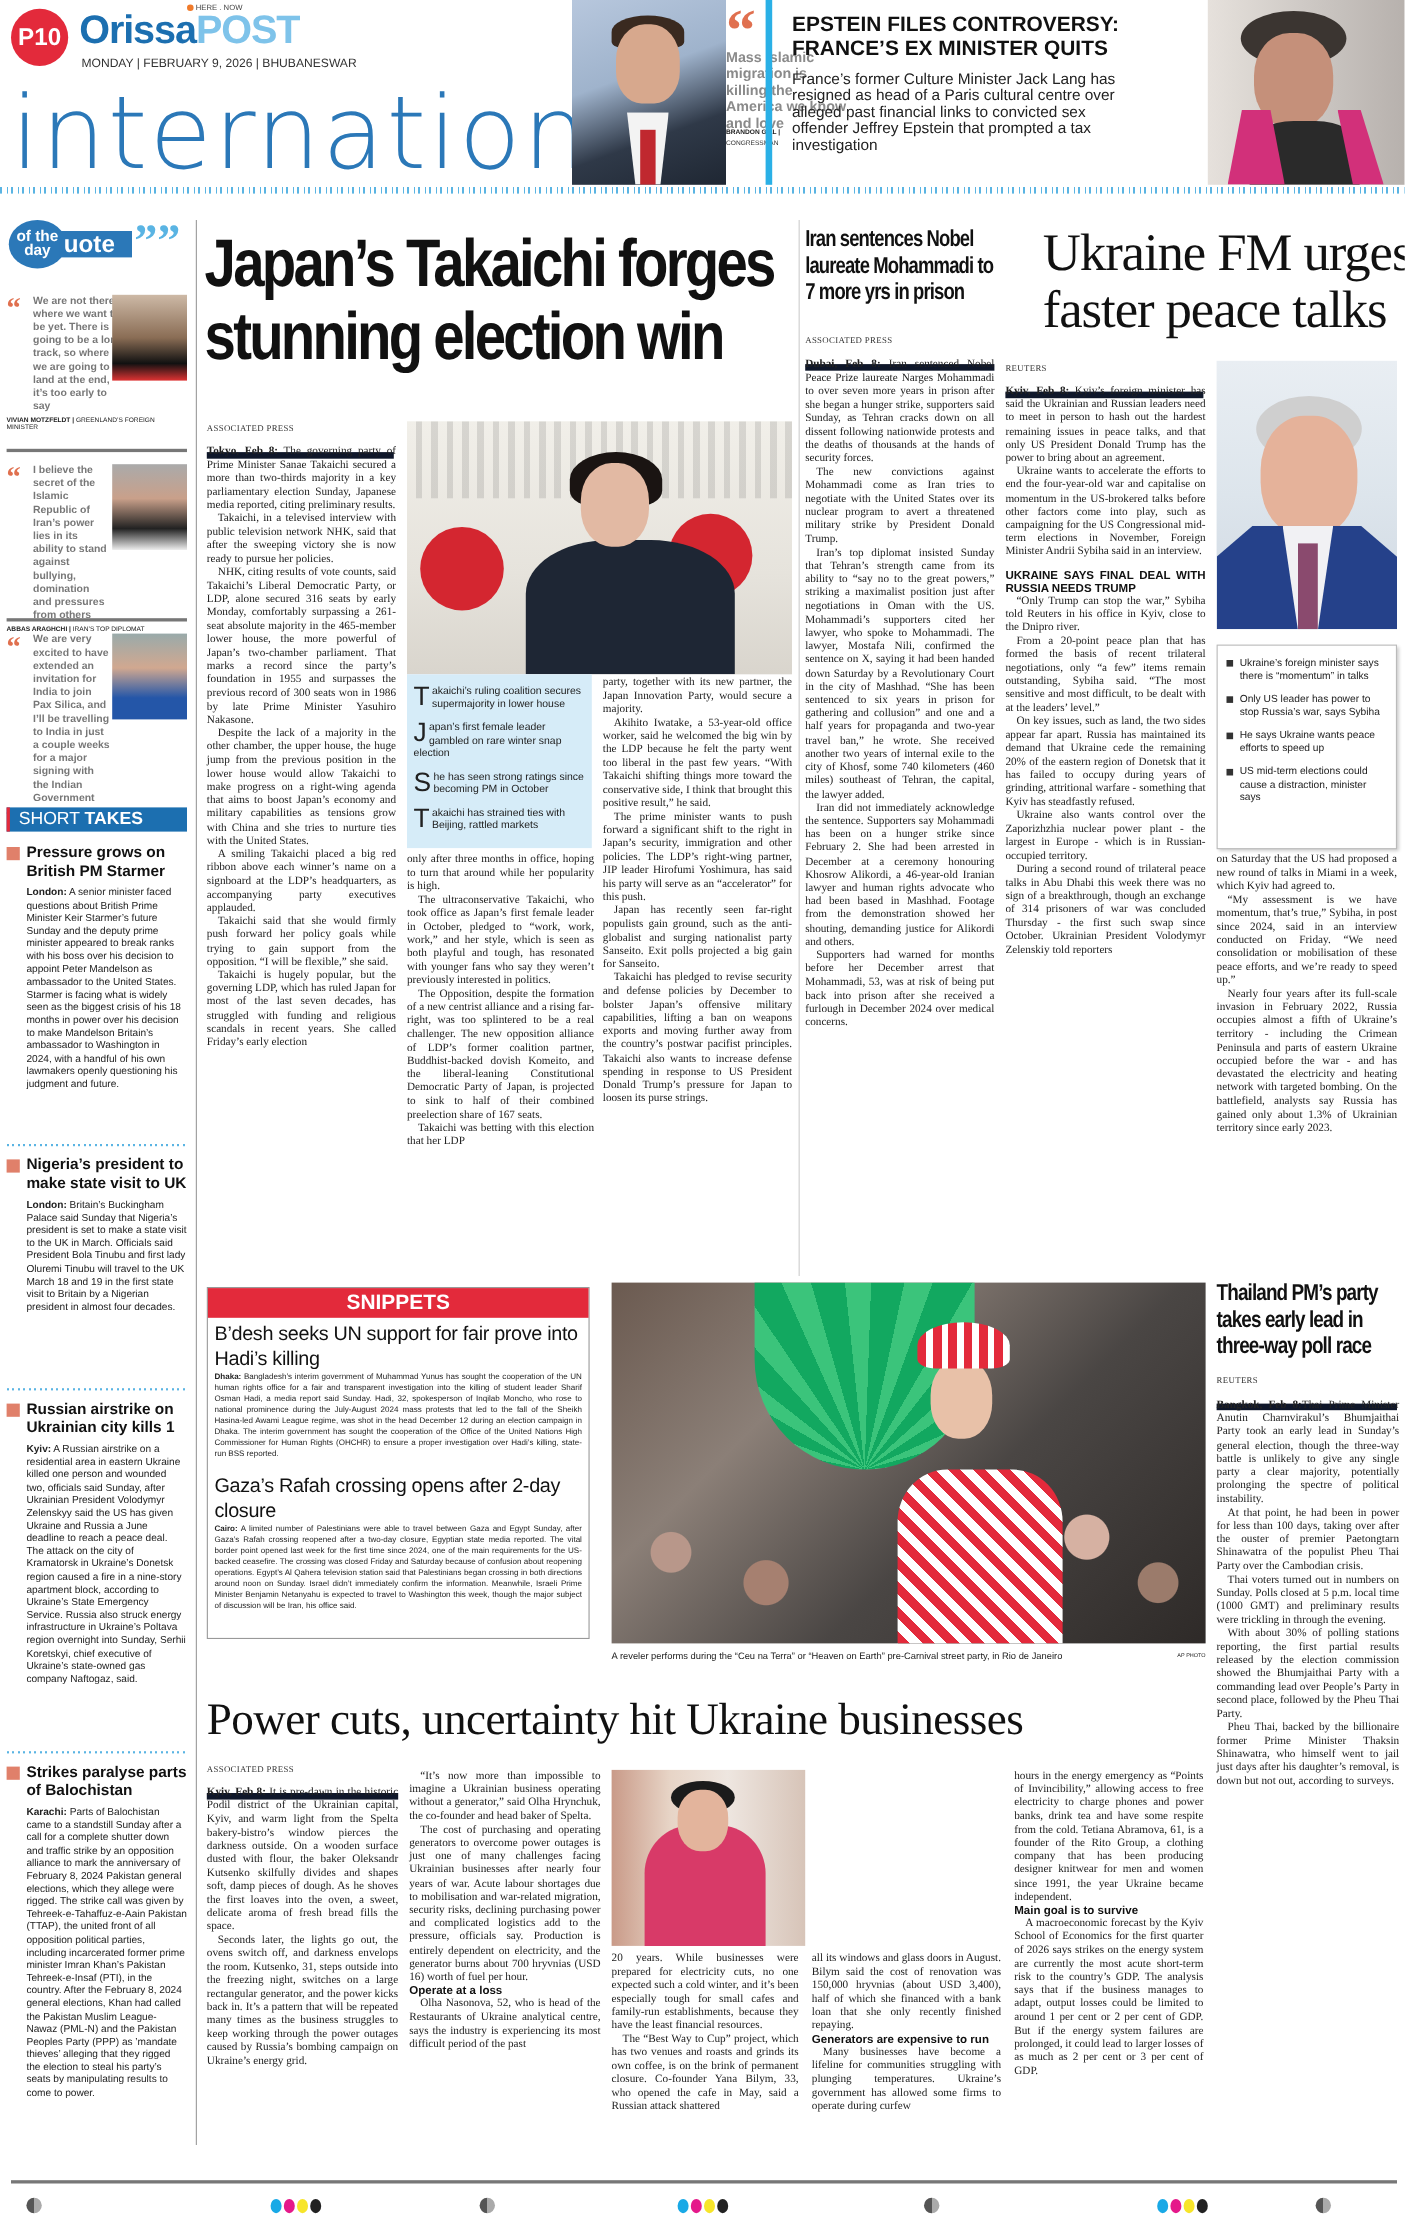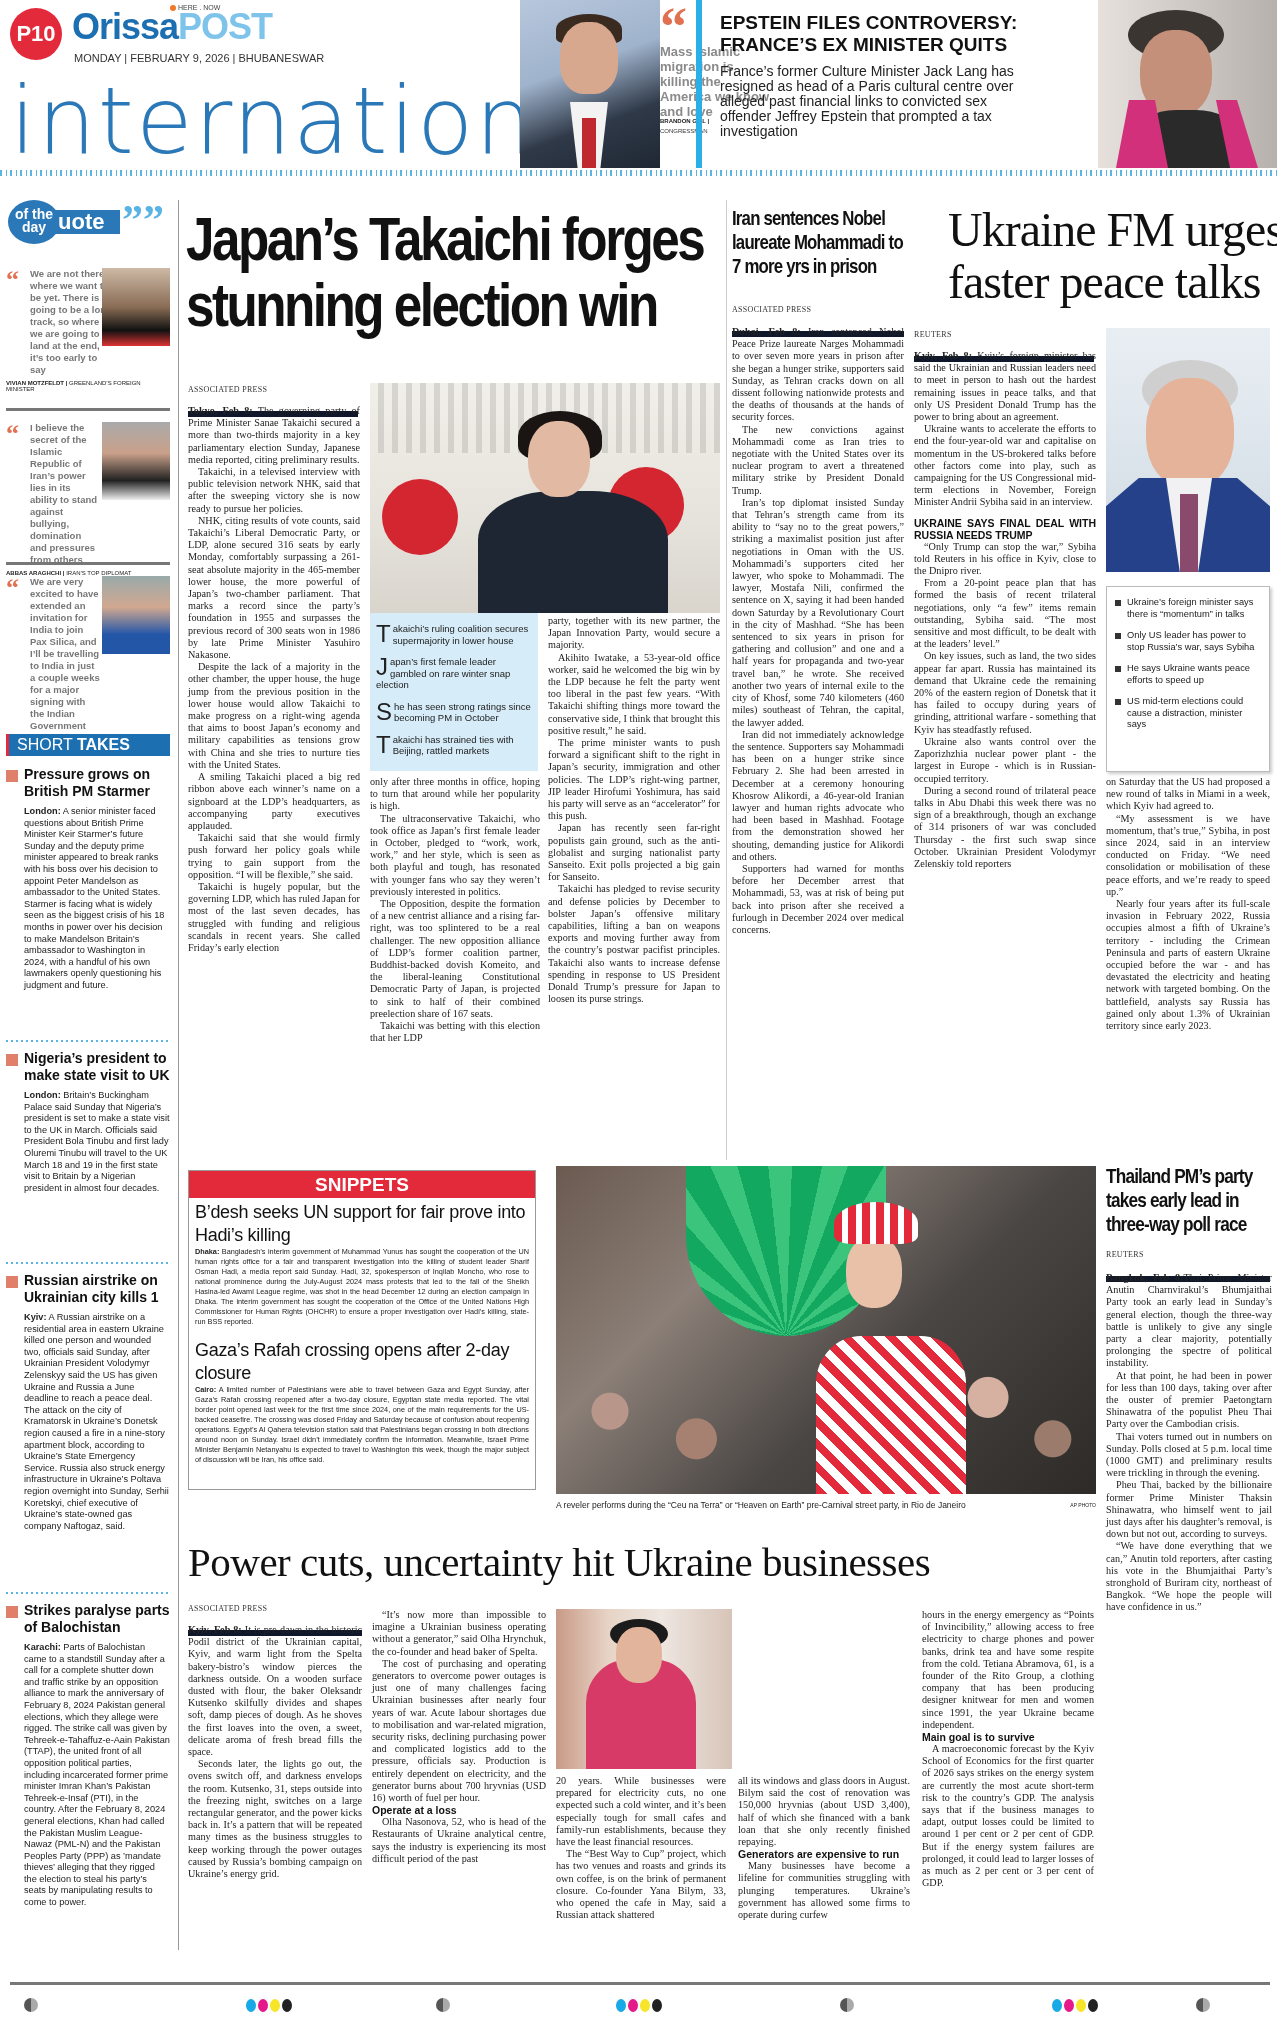--- a/index.html
+++ b/index.html
@@ -326,22 +326,22 @@
   <p class="subhead">Main goal is to survive</p>
   <p class="ind">A macroeconomic forecast by the Kyiv School of Economics for the first quarter of 2026 says strikes on the energy system are currently the most acute short-term risk to the country’s GDP. The analysis says that if the business manages to adapt, output losses could be limited to around 1 per cent or 2 per cent of GDP. But if the energy system failures are prolonged, it could lead to larger losses of as much as 2 per cent or 3 per cent of GDP.</p>
 </div>
 
 <div class="abs th-head">Thailand PM’s party takes early lead in three-way poll race</div>
 <div class="abs byline" style="left:1106px;top:1250px;width:164px">REUTERS</div>
 <div class="abs body9" style="left:1106px;top:1272px;width:166px">
   <p><b>Bangkok, Feb 8:</b><span>Thai Prime Minister Anutin Charnvirakul’s Bhumjaithai Party took an early lead in Sunday’s general election, though the three-way battle is unlikely to give any single party a clear majority, potentially prolonging the spectre of political instability.</span></p>
     <p class="ind">At that point, he had been in power for less than 100 days, taking over after the ouster of premier Paetongtarn Shinawatra of the populist Pheu Thai Party over the Cambodian crisis.</p>
     <p class="ind">Thai voters turned out in numbers on Sunday. Polls closed at 5 p.m. local time (1000 GMT) and preliminary results were trickling in through the evening.</p>
+    <p class="ind">With about 30% of polling stations reporting, the first partial results released by the election commission showed the Bhumjaithai Party with a commanding lead over People’s Party in second place, followed by the Pheu Thai Party.</p>
     <p class="ind">Pheu Thai, backed by the billionaire former Prime Minister Thaksin Shinawatra, who himself went to jail just days after his daughter’s removal, is down but not out, according to surveys.</p>
-    <p class="ind">“We have done everything that we can,” Anutin told reporters, after casting his vote in the Bhumjaithai Party’s stronghold of Buriram city, northeast of Bangkok. “We hope the people will have confidence in us.”</p>
 </div>
 
 <div class="abs bottom-rule"></div>
 <div class="abs reg" style="left:24px"></div>
 <div class="abs cmyk" style="left:246px">
     <span style="background: rgb(25, 169, 230);"></span>
     <span style="background: rgb(229, 25, 138);"></span>
     <span style="background: rgb(247, 229, 42);"></span>
     <span style="background: rgb(34, 34, 34);"></span>
   </div>

